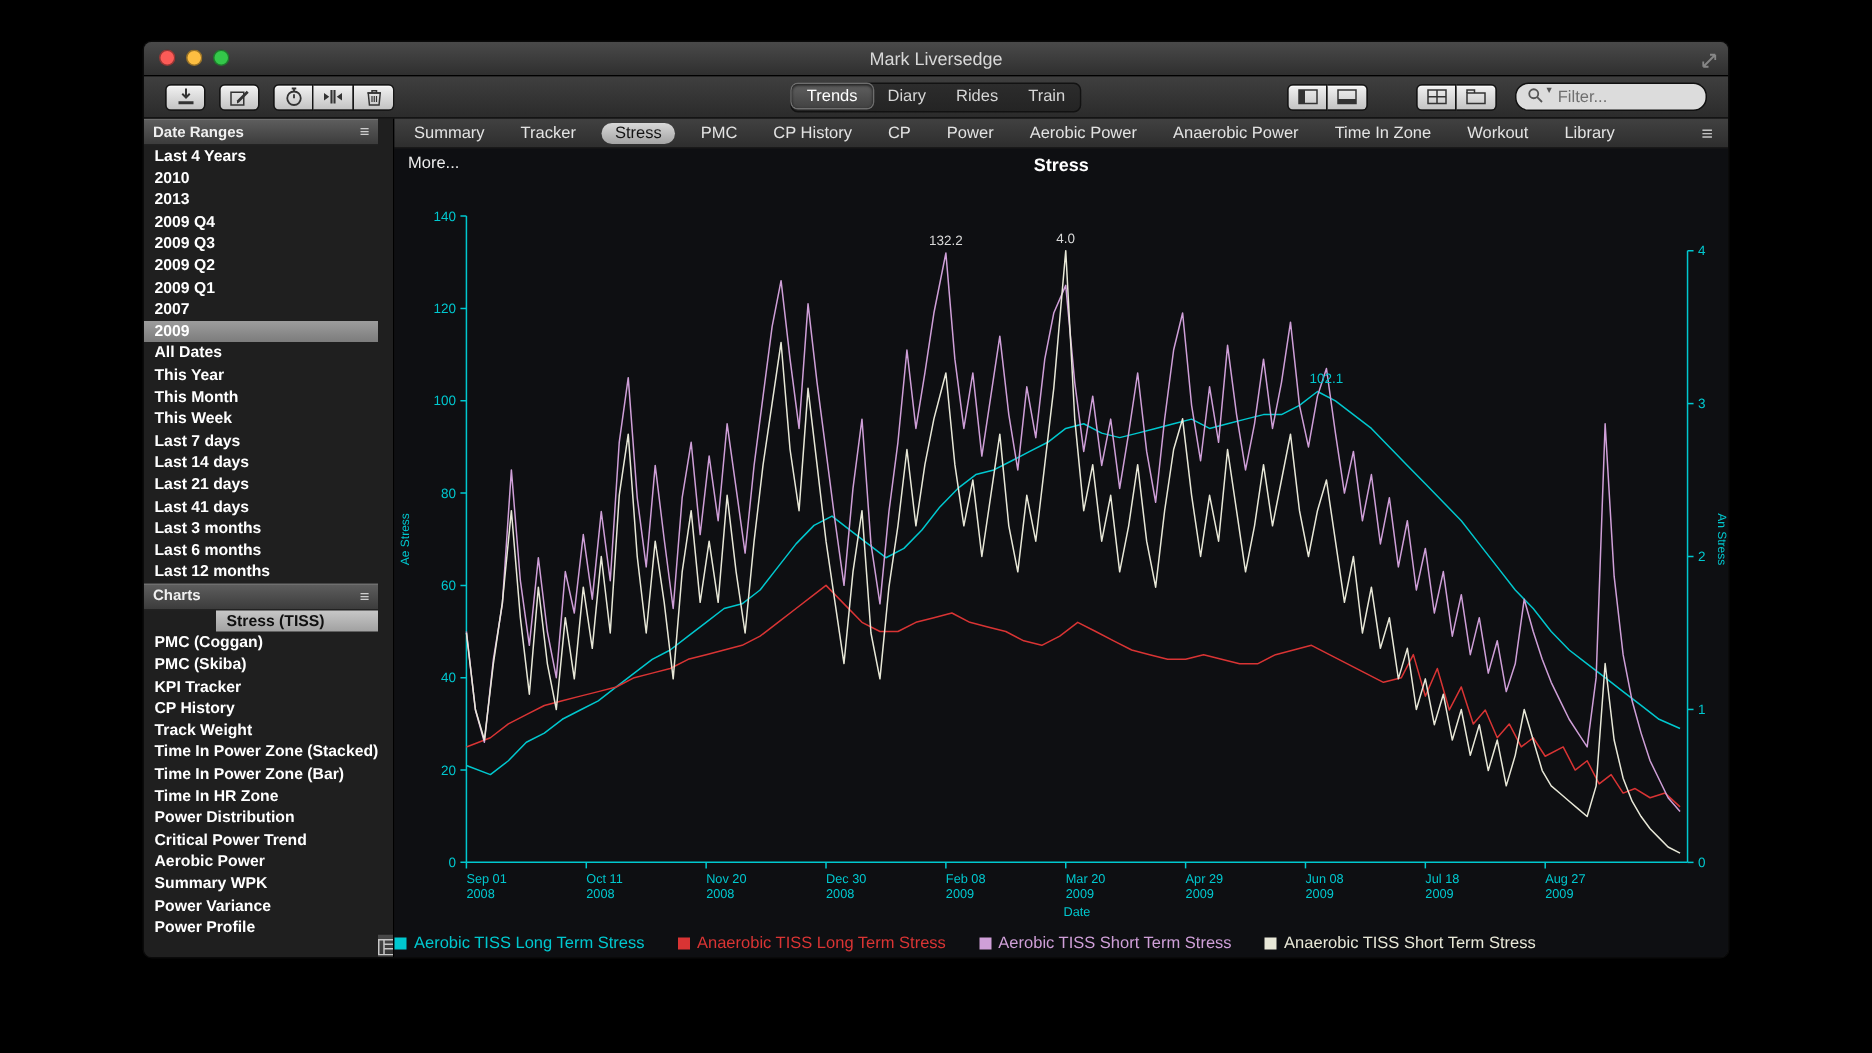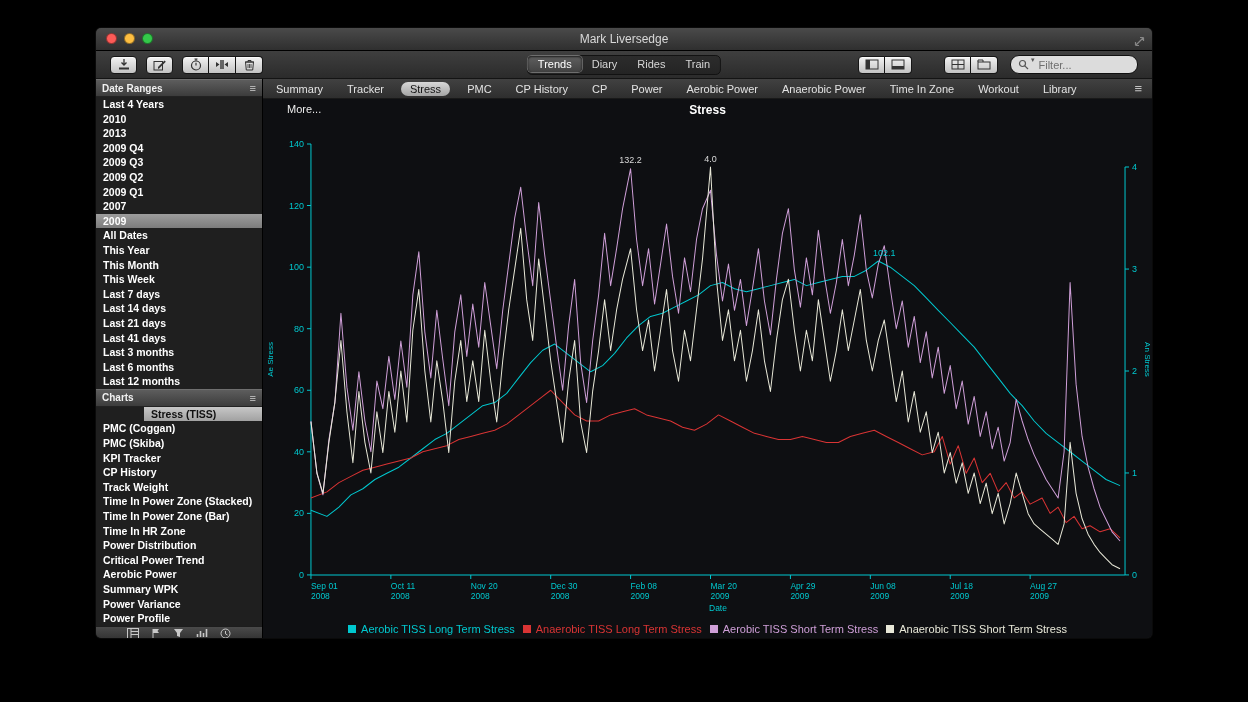--- a/index.html
+++ b/index.html
@@ -40,21 +40,21 @@
   #view-btns{margin-right:32px;} #layout-btns{margin-right:12px;}
   .filter{display:flex;height:17px;width:112px;border-radius:9px;
           background:#dcdcdc;border:1px solid #101010;padding:0 7px;gap:2px;}
   .f-caret{font-size:7px;color:#555;}
   .f-input{flex:1;min-width:0;border:none;background:transparent;outline:none;
            font-size:11px;color:#444;font-family:"Liberation Sans",sans-serif;}
   .f-input::placeholder{color:#6f6f6f;}
   
   .content{display:flex;height:561px;}
   .sidebar{width:166px;background:#1f1f1f;border-right:1px solid #000;
-           display:flex;flex-direction:column;overflow:hidden;}
+           display:flex;flex-direction:row;overflow:hidden;}
   .section-header{height:16px;background:linear-gradient(#5d5d5d,#3c3c3c);
                   border-top:1px solid #6f6f6f;border-bottom:1px solid #222;
                   color:#f0f0f0;font-size:10px;font-weight:bold;
                   display:flex;align-items:center;justify-content:space-between;padding:0 6px;}
   .section-menu{color:#cfcfcf;font-size:11px;font-weight:bold;}
   .sb-item{height:14.6px;line-height:14.6px;font-size:10.5px;font-weight:bold;color:#fff;
            padding-left:7px;white-space:nowrap;overflow:hidden;}
   .section-0 .sb-item.selected{background:linear-gradient(#9d9d9d,#7c7c7c);}
   .section-1 .sb-item.selected{background:linear-gradient(#c7c7c7,#a1a1a1);color:#101010;margin-left:48px;}
   .sb-footer{margin-top:auto;height:17px;background:linear-gradient(#4a4a4a,#313131);
@@ -64,25 +64,25 @@
   
   .main{flex:1;display:flex;flex-direction:column;background:#0e0f12;min-width:0;}
   .tabbar{height:19px;background:linear-gradient(#414141,#2e2e2e);
           border-bottom:1px solid #191919;display:flex;align-items:center;padding:0 6px;}
   .tabs{display:flex;align-items:center;gap:10px;}
   .tab{font-size:11px;color:#e3e3e3;padding:0 7px;white-space:nowrap;}
   .tab.active{background:linear-gradient(#d8d8d8,#a4a4a4);color:#141414;
               border-radius:9px;padding:1px 9px;}
   .tab-menu{margin-left:auto;color:#c3c3c3;font-size:13px;font-weight:bold;padding-right:4px;}
   .chart-head{height:20px;position:relative;}
-  .more{position:absolute;left:24px;top:4px;color:#ececec;font-size:11px;}
+  .more{position:absolute;left:9px;top:4px;color:#ececec;font-size:11px;}
   .chart-title{display:block;text-align:center;color:#fff;font-weight:bold;
                font-size:12px;padding-top:4px;}
   #chart-svg{flex:1;width:100%;display:block;}
-  .legend{height:22px;display:flex;align-items:center;justify-content:center;gap:8px;}
+  .legend{height:22px;display:flex;align-items:center;justify-content:flex-start;gap:22px;}
   .legend-item{display:flex;align-items:center;font-size:11px;white-space:nowrap;}
   .swatch{width:8px;height:8px;display:inline-block;margin-right:5px;}
 </style>
 </head>
 <body>
 
 <div class="screen">
   <div class="window">
 
     <div class="titlebar">

